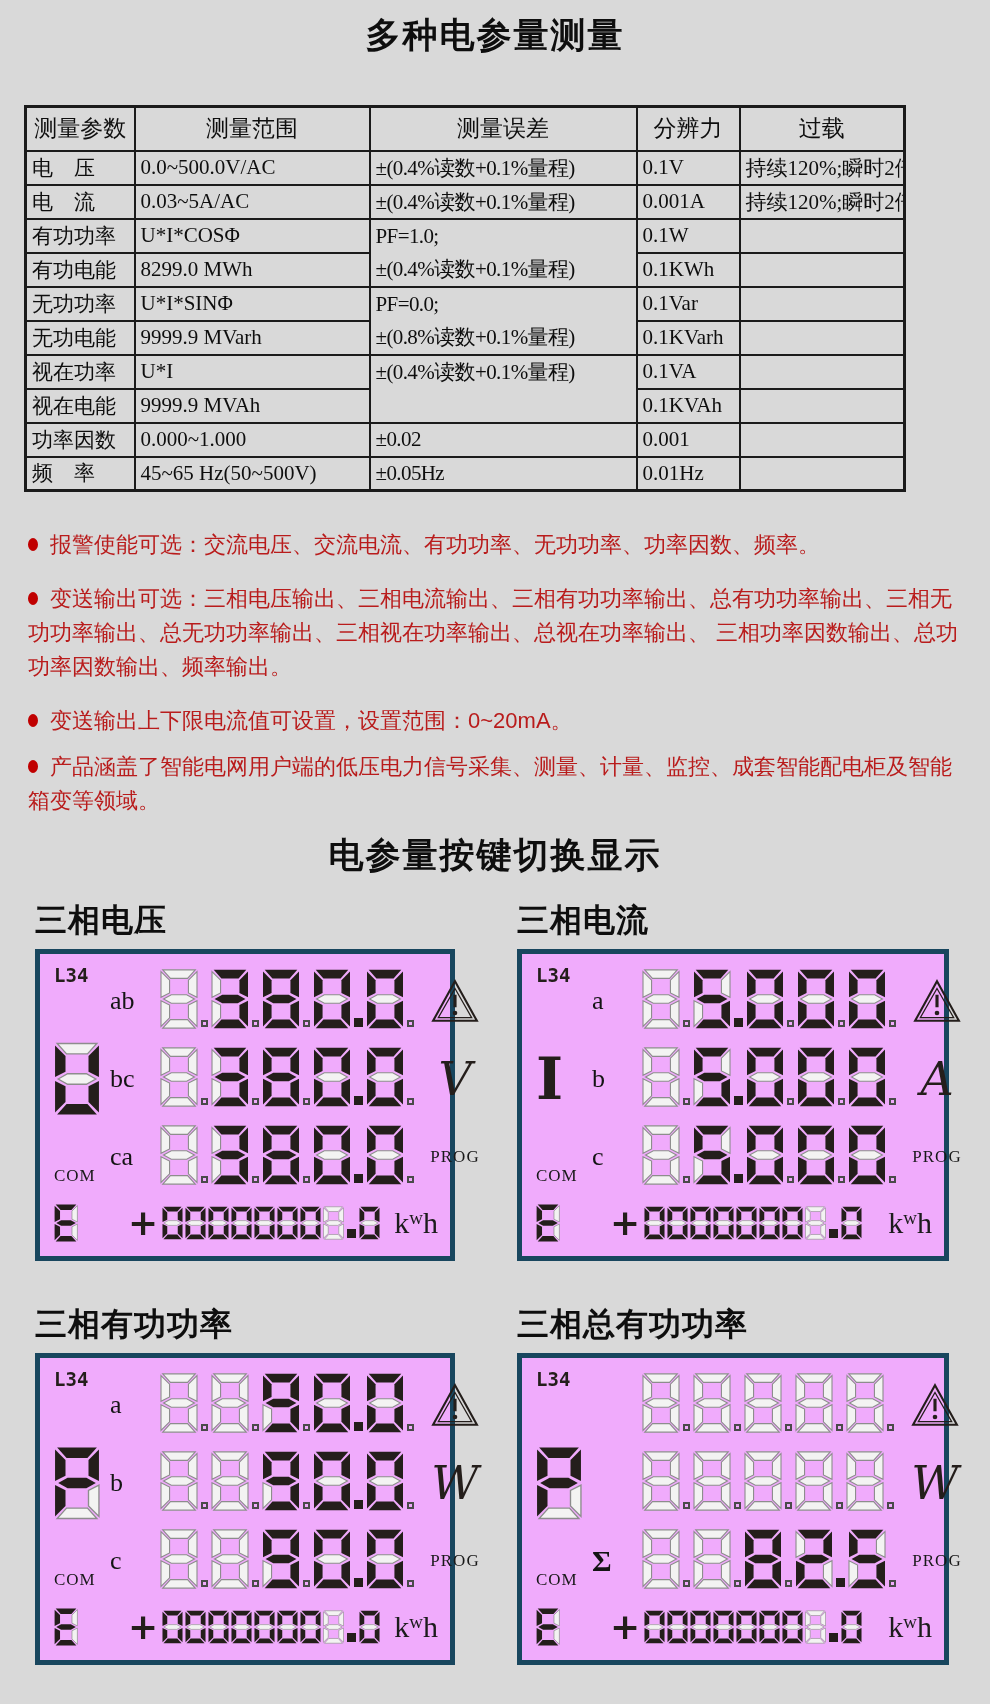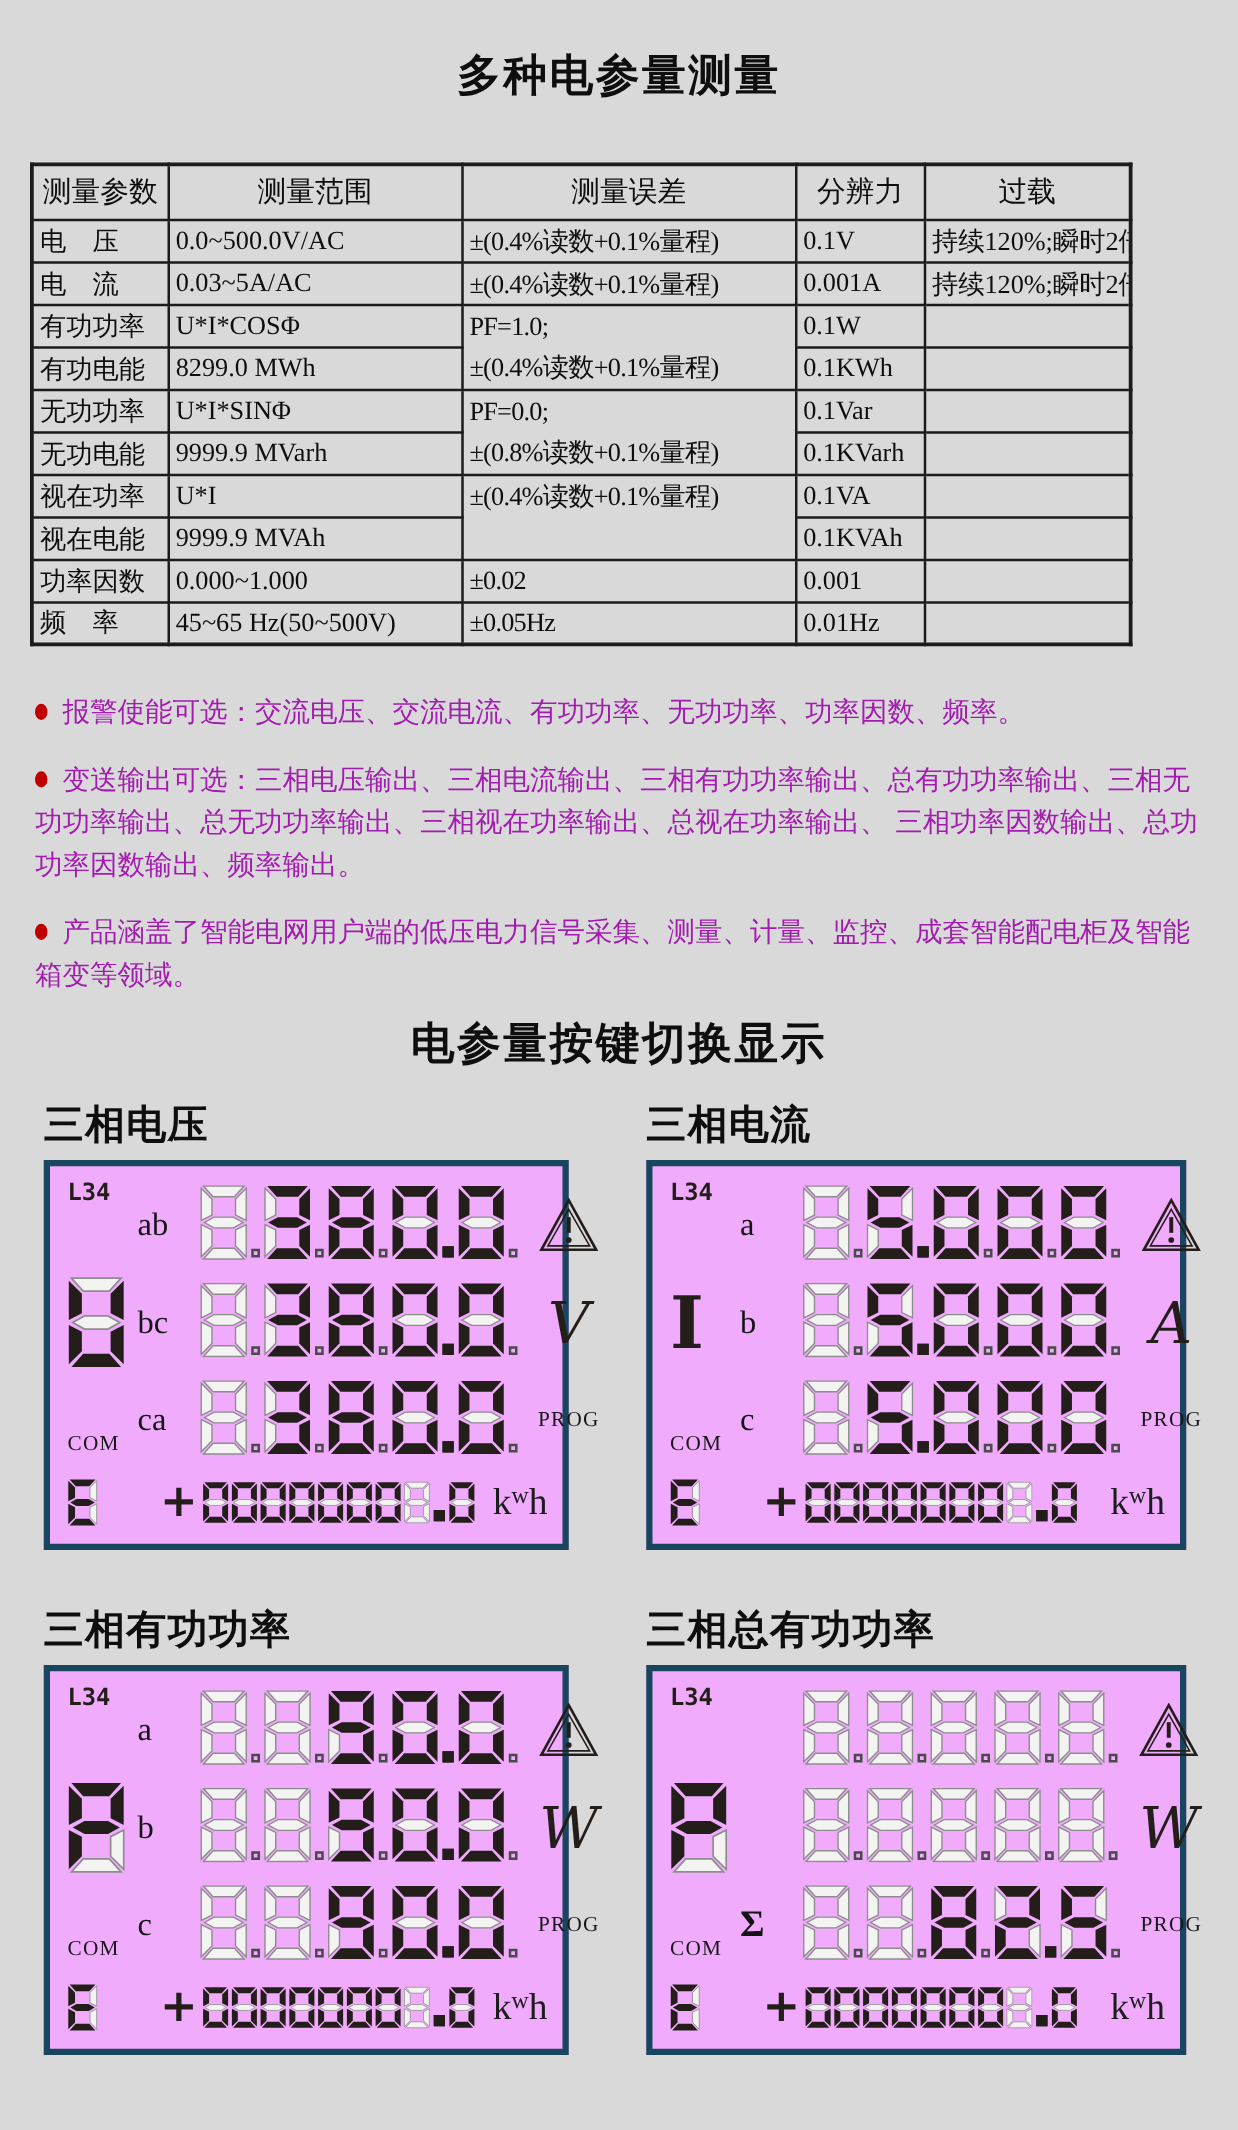--- a/index.html
+++ b/index.html
@@ -2,35 +2,35 @@
 <html style="--page-bg: #d9d9d9; --accent-red: #c00000; --panel-border: #18465e; --seg-dark: #241e1b;"><head>
 <meta charset="utf-8">
 <style>
   :root{
     --page-bg:#d9d9d9; --accent-red:#c00000; --panel-border:#18465e; --seg-dark:#241e1b;
   }
   *{box-sizing:border-box}
   body{margin:0;background:#cfcfcf}
   .page{width:990px;height:1704px;margin:0 auto;background:var(--page-bg);overflow:hidden;
         font-family:"Liberation Sans",sans-serif;color:#0e0e0e;position:relative}
-  .title{font-size:35px;font-weight:bold;text-align:center;margin:0;padding-top:37px;letter-spacing:2px}
+  .title{font-size:35px;font-weight:bold;text-align:center;margin:0;padding-top:12px;letter-spacing:2px}
   .title2{padding-top:14px}
 
   
   .ptable{border-collapse:collapse;margin:46px 0 0 24px;table-layout:fixed;width:879px;
           font-family:"Liberation Serif",serif;border:3px solid #1b1b1b}
   .ptable th{font-weight:normal;font-size:23px;height:44px;border:2px solid #1b1b1b;text-align:center;
              white-space:nowrap;overflow:hidden}
   .ptable td{font-size:21px;height:34px;border:2px solid #1b1b1b;padding:0 5px;white-space:nowrap;
              overflow:hidden;vertical-align:middle}
   .ptable td.c2{letter-spacing:-0.6px}
   .mline{height:33px;display:flex;align-items:center}
 
   
-  .bullets{list-style:none;margin:36px 26px 0 28px;padding:0;font-size:22px;line-height:34px;color:#a21caf}
+  .bullets{list-style:none;margin:36px 26px 0 28px;padding:0;font-size:22px;line-height:34px;color:#b91c1c}
   .bullets li{margin-bottom:20px}
   .bullets li.last{margin-bottom:0}
   .bullets li.tight{margin-bottom:12px}
   .dot{display:inline-block;width:10px;height:13px;border-radius:50%;background:var(--accent-red);
        margin-right:12px;vertical-align:1px}
 
   
   .grid{display:grid;grid-template-columns:420px 432px;column-gap:62px;row-gap:44px;padding:22px 0 0 35px}
   .plabel{font-size:32px;font-weight:bold;margin-bottom:10px;letter-spacing:1px;line-height:38px}
   .lcd{border:5px solid var(--panel-border);background:#f0abfc;height:312px;padding:8px 10px 6px 14px;
@@ -157,20 +157,21 @@
           <td class="c2">±0.05Hz</td>
           <td class="c3">0.01Hz</td>
           <td class="c4"></td>
         </tr>
       </tbody>
   </table>
 
   <ul class="bullets">
       <li><span class="dot"></span>报警使能可选：交流电压、交流电流、有功功率、无功功率、功率因数、频率。</li>
       <li><span class="dot"></span>变送输出可选：三相电压输出、三相电流输出、三相有功功率输出、总有功功率输出、三相无功功率输出、总无功功率输出、三相视在功率输出、总视在功率输出、 三相功率因数输出、总功功率因数输出、频率输出。</li>
+      <li class="tight"><span class="dot"></span>变送输出上下限电流值可设置，设置范围：0~20mA。</li>
       <li class="last"><span class="dot"></span>产品涵盖了智能电网用户端的低压电力信号采集、测量、计量、监控、成套智能配电柜及智能箱变等领域。</li>
     </ul>
 
   <h1 class="title title2">电参量按键切换显示</h1>
 
   <div class="grid">
       <div>
         <div class="plabel">三相电压</div>
         <div class="lcd">
           <div class="lcd-row r0">

